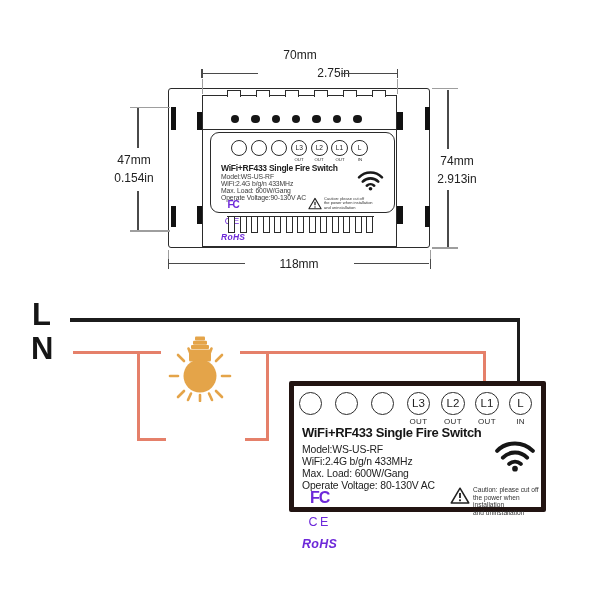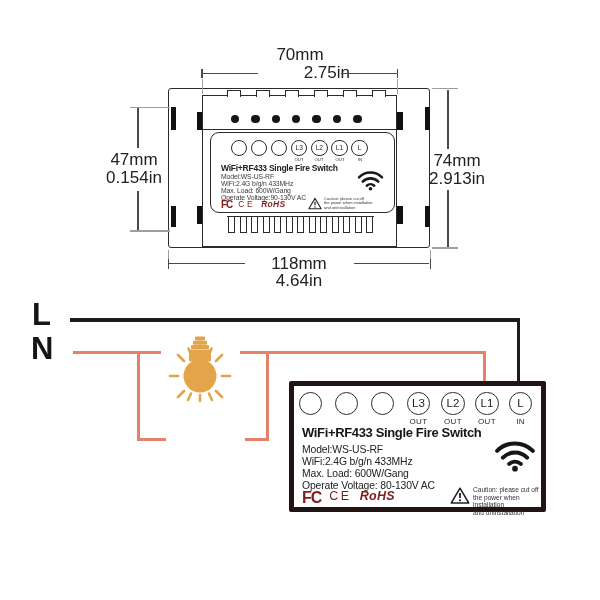--- a/index.html
+++ b/index.html
@@ -4,35 +4,35 @@
 <style>
   :root{
     --stroke:#2b2b2b; --live-wire:#1c1c1c; --neutral-wire:#e5806a;
     --bulb:#e4a449; --panel-border:#221412;
   }
   *{margin:0;padding:0;box-sizing:border-box;}
   html,body{background:#fff;}
   body{font-family:"Liberation Sans",sans-serif;color:#1f1f1f;}
   #canvas{position:relative;width:600px;height:600px;background:#fff;overflow:hidden;}
   .abs{position:absolute;}
-  .dimtxt{position:absolute;font-size:17px;line-height:18px;color:#222;text-align:center;white-space:nowrap;}
+  .dimtxt{position:absolute;font-size:12px;line-height:18px;color:#222;text-align:center;white-space:nowrap;}
   .dline{position:absolute;background:#4a4a4a;}
   .eline{position:absolute;background:#9e9e9e;}
   .clip{position:absolute;background:#111;}
   .wire-l{position:absolute;background:var(--live-wire);}
   .wire-n{position:absolute;background:var(--neutral-wire);}
   .circ{position:absolute;border-radius:50%;border:1.2px solid var(--stroke);background:#fff;display:flex;align-items:center;justify-content:center;color:#222;}
   .bigcirc{border-width:1.7px;}
   .outlab{position:absolute;text-align:center;color:#2a2a2a;}
   .fin{width:7px;height:16.5px;border:1.1px solid var(--stroke);background:#fff;}
   .notch{position:absolute;width:14px;height:7px;border:1.1px solid var(--stroke);border-bottom:0;background:#fff;}
   .dot{position:absolute;width:8.4px;height:8.4px;border-radius:50%;background:#161616;}
   .mini-line{position:absolute;left:221px;width:130px;font-size:6.8px;line-height:7px;letter-spacing:-0.1px;color:#3a3a3a;white-space:nowrap;}
   .big-line{position:absolute;left:8px;width:210px;font-size:10.4px;line-height:11px;letter-spacing:-0.15px;color:#222;white-space:nowrap;}
-  .certrow{position:absolute;display:flex;align-items:flex-start;color:#7f1d1d;}
+  .certrow{position:absolute;display:flex;align-items:center;color:#6d28d9;flex-direction:column;}
   .fcc{font-weight:bold;letter-spacing:-1px;}
   .ce{letter-spacing:2.5px;}
   .rohs{font-weight:bold;font-style:italic;letter-spacing:0.3px;}
   .caut{color:#333;}
   svg{display:block;}
 </style>
 </head>
 <body>
 
 <div id="canvas">
@@ -156,21 +156,20 @@
   <div class="eline" style="left:130px;top:230.4px;width:40px;height:1.2px;"></div>
 
   <div class="dimtxt" style="left:417px;top:152px;width:80px;">74mm</div>
   <div class="dimtxt" style="left:412px;top:170px;width:90px;">2.913in</div>
   <div class="dline" style="left:447.4px;top:90px;width:1.4px;height:59px;"></div>
   <div class="dline" style="left:447.4px;top:190px;width:1.4px;height:58px;"></div>
   <div class="eline" style="left:432px;top:87.6px;width:26px;height:1.2px;"></div>
   <div class="eline" style="left:432px;top:247.4px;width:26px;height:1.2px;"></div>
 
   <div class="dimtxt" style="left:249px;top:254.5px;width:100px;">118mm</div>
-  <div class="dimtxt" style="left:249px;top:272px;width:100px;">4.64in</div>
   <div class="dline" style="left:169px;top:262.8px;width:76px;height:1.4px;"></div>
   <div class="dline" style="left:354px;top:262.8px;width:75px;height:1.4px;"></div>
   <div class="dline" style="left:167.6px;top:257px;width:1.5px;height:11.5px;"></div>
   <div class="dline" style="left:429.6px;top:257px;width:1.5px;height:11.5px;"></div>
   <div class="eline" style="left:167.8px;top:249.5px;width:1.1px;height:9px;"></div>
   <div class="eline" style="left:429.8px;top:249.5px;width:1.1px;height:9px;"></div>
 
   <div class="abs" style="left:32px;top:297px;font-size:31px;font-weight:bold;color:#161616;">L</div>
   <div class="abs" style="left:31px;top:331px;font-size:31px;font-weight:bold;color:#161616;">N</div>
 

